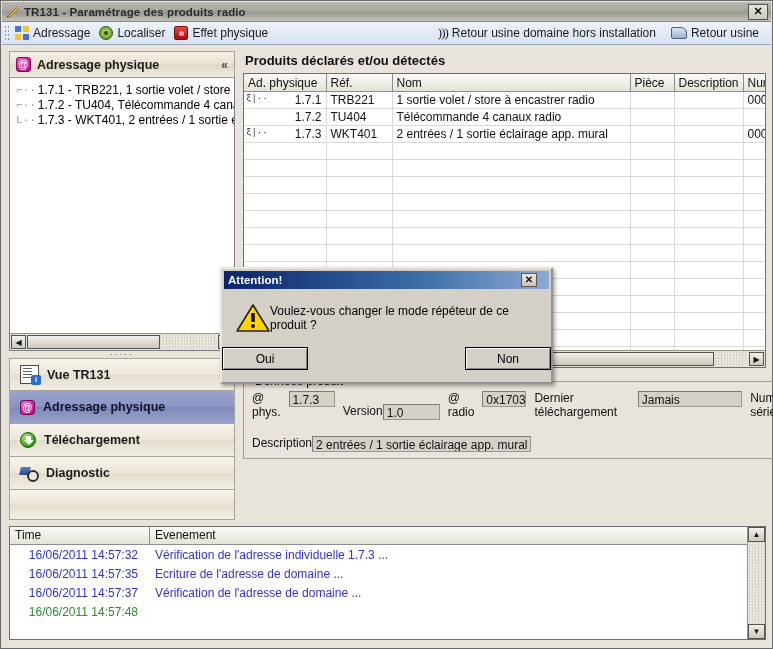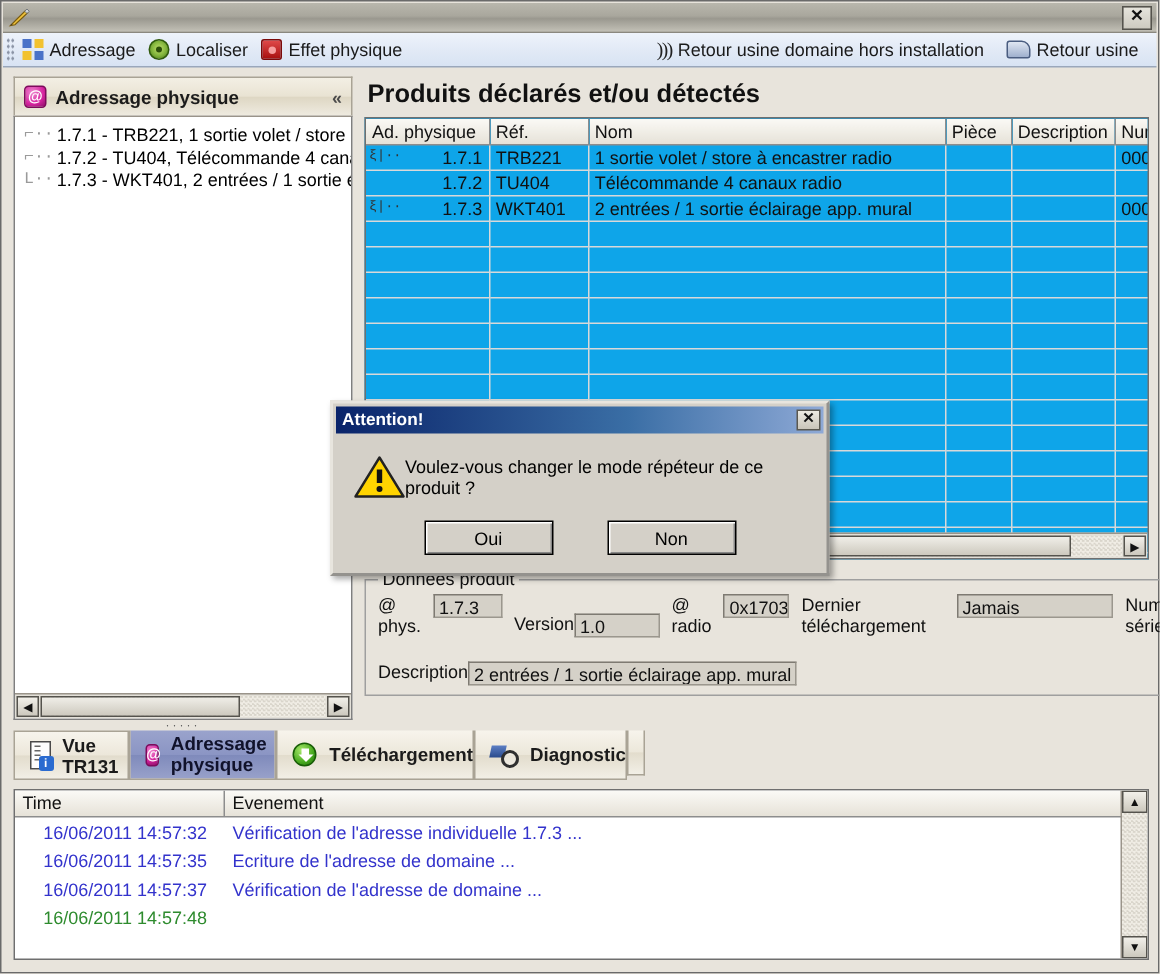--- a/index.html
+++ b/index.html
@@ -139,21 +139,21 @@
      repeating-conic-gradient(#d9d5cb 0% 25%, #f0ede5 0% 50%) 0 0/3px 3px; }
   .sb-thumb { height:14px; background: linear-gradient(to bottom,#f0eee8,#cdc9be);
      border:1px solid #55534d; box-sizing:border-box;}
 
   .splitter {
     height:7px; display:flex;align-items:center;justify-content:center;
     background:#e8e4dc;
   }
   .splitter span { letter-spacing:2px; font-size:8px; color:#555; line-height:4px;}
 
-  .navlist { display:flex; flex-direction:row; }
+  .navlist { display:flex; flex-direction:column; }
   .navitem {
     height:33px; display:flex; align-items:center; gap:8px; padding-left:10px;
     border:1px solid #a9a395; border-top:none;
     background: linear-gradient(to bottom,#f7f4ec 0%,#ece7da 50%,#e2dccc 51%,#f2efe6 100%);
     font-weight:bold; font-size:12.5px; color:#1b1b1b;
     box-sizing:border-box;
   }
   .navitem:first-child { border-top:1px solid #a9a395; }
   .navitem.selected {
     background: linear-gradient(to bottom,#9aa3cc 0%,#8b95c4 50%,#7f8abb 51%,#98a1ca 100%);
@@ -176,26 +176,26 @@
   .ic-diag { width:18px;height:15px; position:relative;}
   .ic-diag::before{content:"";position:absolute;left:0;top:1px;width:10px;height:8px;
      background:linear-gradient(to bottom,#5c7fc4,#2a4a8c);transform:skewX(-12deg);}
   .ic-diag::after{content:"";position:absolute;left:7px;top:4px;width:8px;height:8px;border-radius:50%;
      border:2px solid #2f2f2f;background:rgba(255,255,255,.25);}
 
   
   #main {
     position:absolute; left:242px; top:50px; right:6px; bottom:128px;
   }
-  .main-title { font-weight:bold; font-size:17px; color:#111; margin:2px 0 5px 2px;}
+  .main-title { font-weight:bold; font-size:13px; color:#111; margin:2px 0 5px 2px;}
 
   #gridwrap {
     position:relative;
     height: 293px;
-    background:#0ea5e9;
+    background:#ffffff;
     border:1px solid #6f6f6f;
     overflow:hidden;
   }
   table.grid { border-collapse: collapse; table-layout: fixed; width: 620px; font-size:12px;}
   table.grid th {
     height:17px;
     background: linear-gradient(to bottom,#fbfaf6,#e6e2d8);
     border-right:1px solid #8d8d8d; border-bottom:1px solid #8d8d8d;
     font-weight:normal; text-align:left; padding:0 4px; color:#111;
     white-space:nowrap; overflow:hidden;
@@ -269,35 +269,35 @@
   #modal {
     position:absolute; left:219px; top:266px; width:333px; height:117px;
     background:#d4d0c8;
     border:2px outset #e8e5de;
     box-shadow: 2px 2px 4px rgba(0,0,0,.35);
     box-sizing:border-box;
   }
   #modal .mt {
     height:18px; margin:2px;
     background: linear-gradient(to right,#0a246a 0%,#3a6ea5 60%,#8ea9d6 100%);
-    display:flex; align-items:center; padding:0 2px 0 4px;
+    display:flex; align-items:center; padding:0 12px 0 4px;
   }
   #modal .mt-title { color:#fff; font-weight:bold; font-size:11.5px; flex:1;}
   #modal .mt-close {
     width:16px;height:14px;
     background: linear-gradient(to bottom,#eceae2,#c9c5ba);
     border:1px solid #5a5850; box-sizing:border-box;
     display:flex;align-items:center;justify-content:center;
     font-size:10px;font-weight:bold;color:#111;line-height:1;
   }
   #modal .mbody { display:flex; align-items:center; padding:12px 10px 0 14px; }
   .warn-tri { width:34px;height:30px;position:relative;flex:none;}
   .warn-tri svg{display:block;}
   #modal .mmsg { font-size:12px; color:#000; }
-  #modal .mbtns { display:flex; justify-content:center; gap:36px; margin-top:14px;}
+  #modal .mbtns { display:flex; justify-content:space-between; gap:36px; margin-top:14px;}
   .dlg-btn {
     width:86px;height:23px;
     background:#d4d0c8;
     border:1px solid #000;
     box-shadow: inset 1px 1px 0 #fff, inset -1px -1px 0 #888;
     display:flex;align-items:center;justify-content:center;
     font-size:12px; color:#000; box-sizing:border-box;
   }
 </style>
 </head>
@@ -306,20 +306,21 @@
 <div id="app">
 
   <div id="titlebar">
     <span class="tb-icon">
       <svg width="16" height="16" viewBox="0 0 16 16">
         <path d="M2 13 L4 11 L12 3 L13.5 4.5 L5 12.5 Z" fill="#f0c33c" stroke="#7a5c10" stroke-width="0.8"></path>
         <path d="M11.5 3.5 L13 2 L14.5 3.5 L13 5 Z" fill="#cfd4da" stroke="#6b6f75" stroke-width="0.6"></path>
         <path d="M2 13 L3.2 12.6 L2.6 11.8 Z" fill="#3a3a3a"></path>
       </svg>
     </span>
+    <span class="tb-title">TR131 - Paramétrage des produits radio</span>
     <span class="tb-spacer"></span>
     <span class="win-btn">✕</span>
   </div>
 
   <div id="toolbar">
     <span class="tb-grip"></span>
 
     <span class="tbitem">
       <span class="ic ic-addr">
           <i></i>

